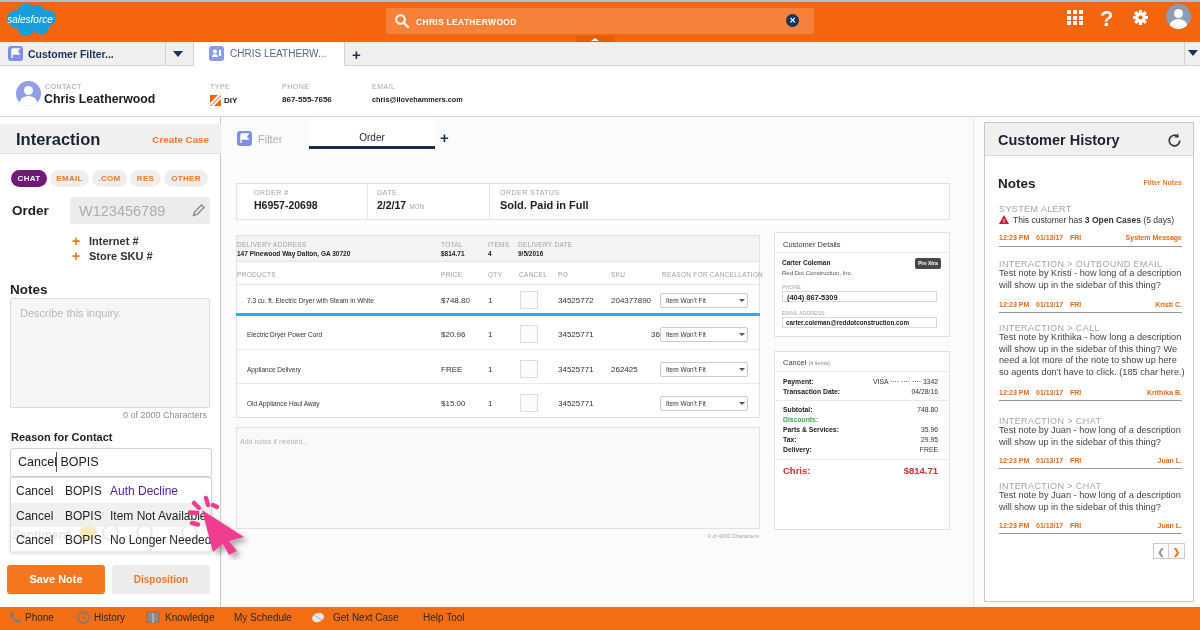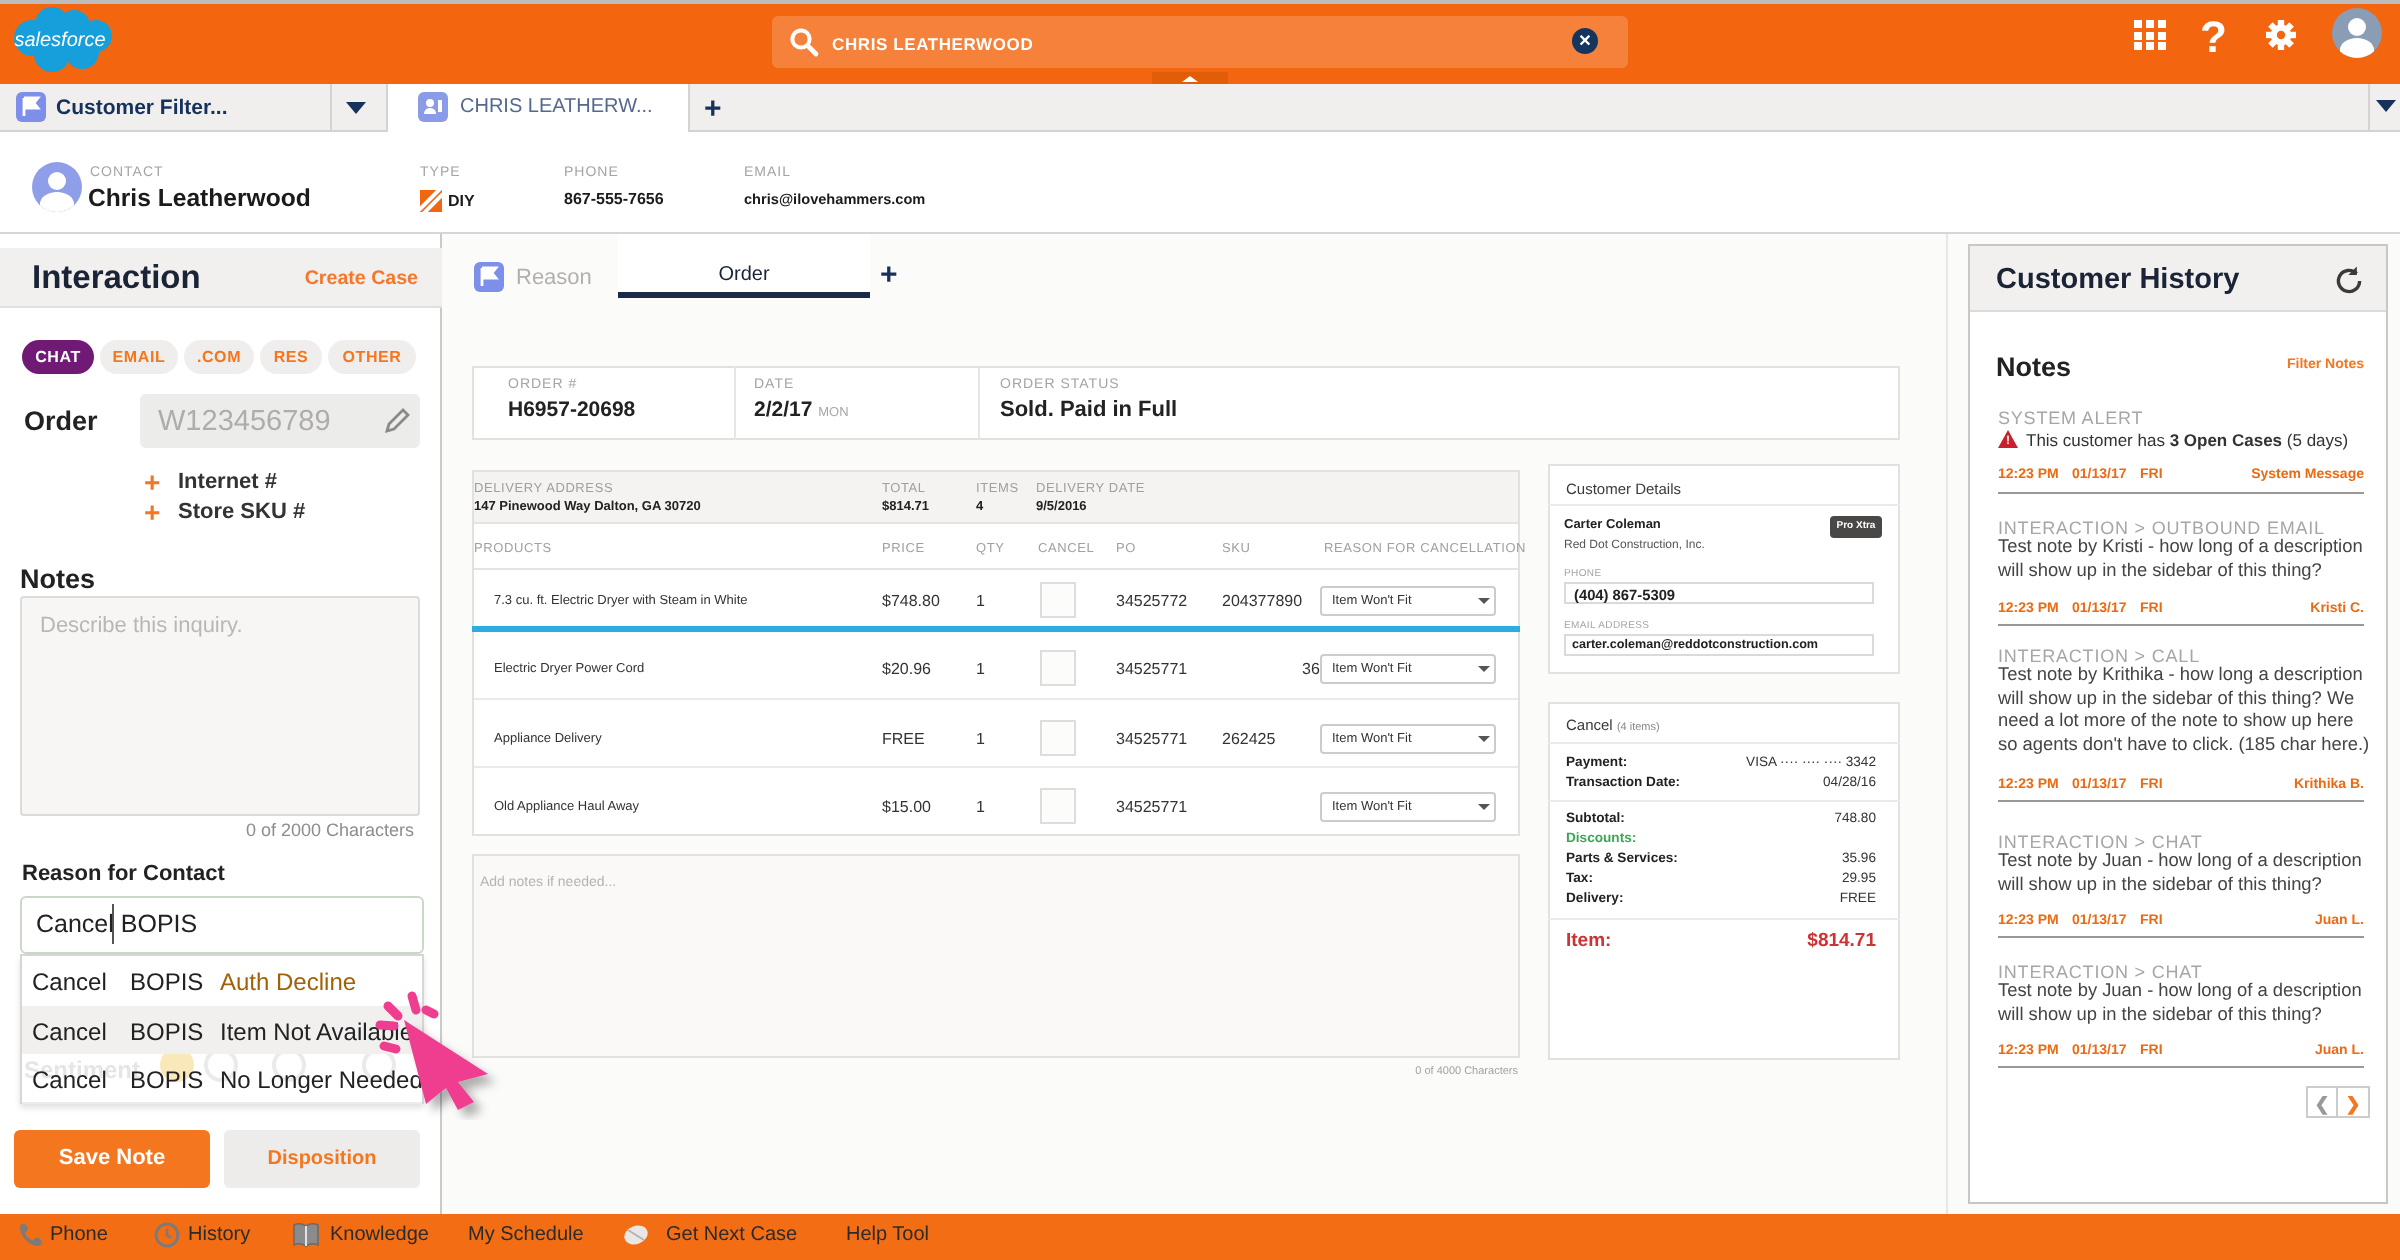--- a/index.html
+++ b/index.html
@@ -155,38 +155,38 @@
 <div class="abs" style="left:102px;top:524px;width:17px;height:17px;border-radius:50%;border:2px solid #b5b3b1;opacity:.6;"></div>
 <div class="abs" style="left:136px;top:524px;width:17px;height:17px;border-radius:50%;border:2px solid #b5b3b1;opacity:.6;"></div>
 <div class="abs" style="left:181px;top:524px;width:17px;height:17px;border-radius:50%;border:2px solid #b5b3b1;opacity:.6;"></div>
 
 <div class="abs" style="left:10px;top:477px;width:202px;height:75px;border:1px solid #d8d6d4;box-shadow:0 2px 3px rgba(0,0,0,.12);"></div>
 <div class="abs" style="left:11px;top:478px;width:200px;height:25px;background:#fff;"></div>
 <div class="abs" style="left:11px;top:503px;width:200px;height:24px;background:#f1f0ef;"></div>
 <div class="abs" style="left:11px;top:527px;width:200px;height:25px;background:rgba(255,255,255,.55);"></div>
 <div class="abs" style="left:16px;top:484px;font-size:12px;color:#222;">Cancel</div>
 <div class="abs" style="left:65px;top:484px;font-size:12px;color:#222;">BOPIS</div>
-<div class="abs" style="left:110px;top:484px;font-size:12px;color:#a16207;">Auth Decline</div>
+<div class="abs" style="left:110px;top:484px;font-size:12px;color:#4c1d95;">Auth Decline</div>
 <div class="abs" style="left:16px;top:509px;font-size:12px;color:#222;">Cancel</div>
 <div class="abs" style="left:65px;top:509px;font-size:12px;color:#222;">BOPIS</div>
 <div class="abs" style="left:110px;top:509px;font-size:12px;color:#222;">Item Not Available</div>
 <div class="abs" style="left:16px;top:533px;font-size:12px;color:#222;">Cancel</div>
 <div class="abs" style="left:65px;top:533px;font-size:12px;color:#222;">BOPIS</div>
 <div class="abs" style="left:110px;top:533px;font-size:12px;color:#222;">No Longer Needed</div>
 
 <div class="abs" style="left:7px;top:565px;width:98px;height:29px;background:#f4771f;border-radius:3px;color:#fff;font-size:11px;font-weight:bold;text-align:center;line-height:29px;">Save Note</div>
 <div class="abs" style="left:112px;top:565px;width:98px;height:29px;background:#edecea;border-radius:3px;color:#f4771f;font-size:10px;font-weight:bold;text-align:center;line-height:29px;">Disposition</div>
 
 <div class="abs" style="left:222px;top:117px;width:751px;height:490px;background:#fbfbfa;"></div>
 <div class="abs" style="left:237px;top:131px;width:15px;height:15px;background:#7d8fe8;border-radius:3px;">
   <svg width="15" height="15" viewBox="0 0 15 15">
       <path d="M4 3v9 M4 3h7l-2 2.5 2 2.5H4" stroke="#fff" stroke-width="1.4" fill="#fff"></path>
     </svg>
 </div>
-<div class="abs" style="left:258px;top:133px;font-size:11px;color:#b2b0ae;">Reason</div>
+<div class="abs" style="left:258px;top:133px;font-size:11px;color:#b2b0ae;">Filter</div>
 <div class="abs" style="left:309px;top:117px;width:126px;height:29px;background:#fff;"></div>
 <div class="abs" style="left:309px;top:132px;width:126px;text-align:center;font-size:10px;color:#1a2436;">Order</div>
 <div class="abs" style="left:309px;top:146px;width:126px;height:3px;background:#1a2b4a;"></div>
 <div class="abs" style="left:440px;top:129px;font-size:15px;font-weight:bold;color:#16325c;">+</div>
 
 <div class="abs" style="left:236px;top:183px;width:714px;height:37px;background:#fff;border:1px solid #e3e1df;"></div>
 <div class="abs lbl" style="left:254px;top:189px;">ORDER #</div>
 <div class="abs" style="left:254px;top:199px;font-size:10.5px;font-weight:bold;color:#222;">H6957-20698</div>
 <div class="abs" style="left:367px;top:183px;width:1px;height:37px;background:#e8e6e4;"></div>
 <div class="abs lbl" style="left:377px;top:189px;">DATE</div>
@@ -286,21 +286,21 @@
 <div class="abs" style="left:783px;top:406px;font-size:6.8px;font-weight:bold;color:#222;">Subtotal:</div>
 <div class="abs" style="left:783px;top:406px;width:155px;text-align:right;font-size:6.8px;color:#333;">748.80</div>
 <div class="abs" style="left:783px;top:416px;font-size:6.8px;font-weight:bold;color:#3ba755;">Discounts:</div>
 <div class="abs" style="left:783px;top:426px;font-size:6.8px;font-weight:bold;color:#222;">Parts &amp; Services:</div>
 <div class="abs" style="left:783px;top:426px;width:155px;text-align:right;font-size:6.8px;color:#333;">35.96</div>
 <div class="abs" style="left:783px;top:436px;font-size:6.8px;font-weight:bold;color:#222;">Tax:</div>
 <div class="abs" style="left:783px;top:436px;width:155px;text-align:right;font-size:6.8px;color:#333;">29.95</div>
 <div class="abs" style="left:783px;top:446px;font-size:6.8px;font-weight:bold;color:#222;">Delivery:</div>
 <div class="abs" style="left:783px;top:446px;width:155px;text-align:right;font-size:6.8px;color:#333;">FREE</div>
 <div class="abs" style="left:774px;top:459px;width:176px;height:1px;background:#eceae8;"></div>
-<div class="abs" style="left:783px;top:465px;font-size:9.5px;font-weight:bold;color:#ce3232;">Item:</div>
+<div class="abs" style="left:783px;top:465px;font-size:9.5px;font-weight:bold;color:#ce3232;">Chris:</div>
 <div class="abs" style="left:783px;top:465px;width:155px;text-align:right;font-size:9.5px;font-weight:bold;color:#ce3232;">$814.71</div>
 
 <div class="abs" style="left:973px;top:117px;width:1px;height:490px;background:#e9e7e5;"></div>
 
 <div class="abs" style="left:984px;top:122px;width:210px;height:480px;background:#fff;border:1px solid #c9c7c5;"></div>
 <div class="abs" style="left:985px;top:123px;width:208px;height:33px;background:#f1f0ee;border-bottom:1px solid #dddbd9;"></div>
 <div class="abs" style="left:998px;top:132px;font-size:14.5px;font-weight:bold;color:#1a2436;">Customer History</div>
 <svg class="abs" style="left:1167px;top:133px;" width="15" height="15" viewBox="0 0 15 15">
   <path d="M12.8 7.5a5.3 5.3 0 1 1-1.5-3.7" fill="none" stroke="#3a3a3a" stroke-width="1.7"></path>
   <path d="M11.4 0.3v4.2h-4.2z" fill="#3a3a3a"></path>

